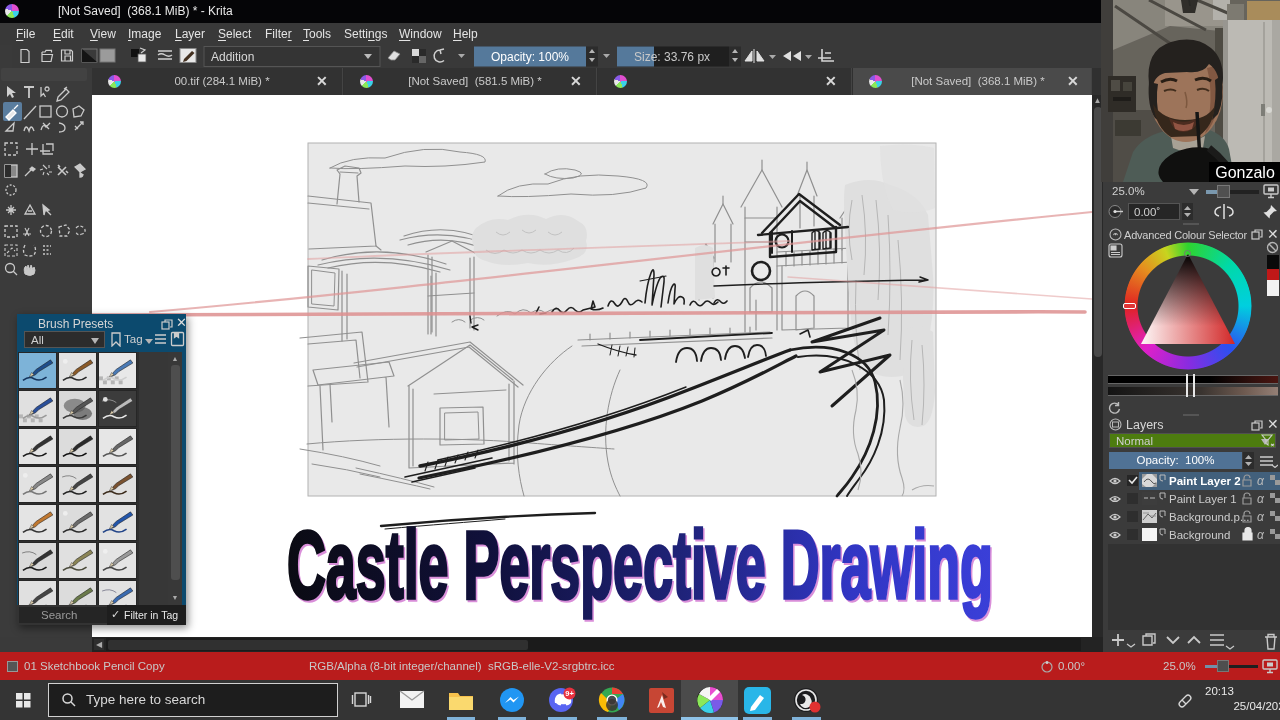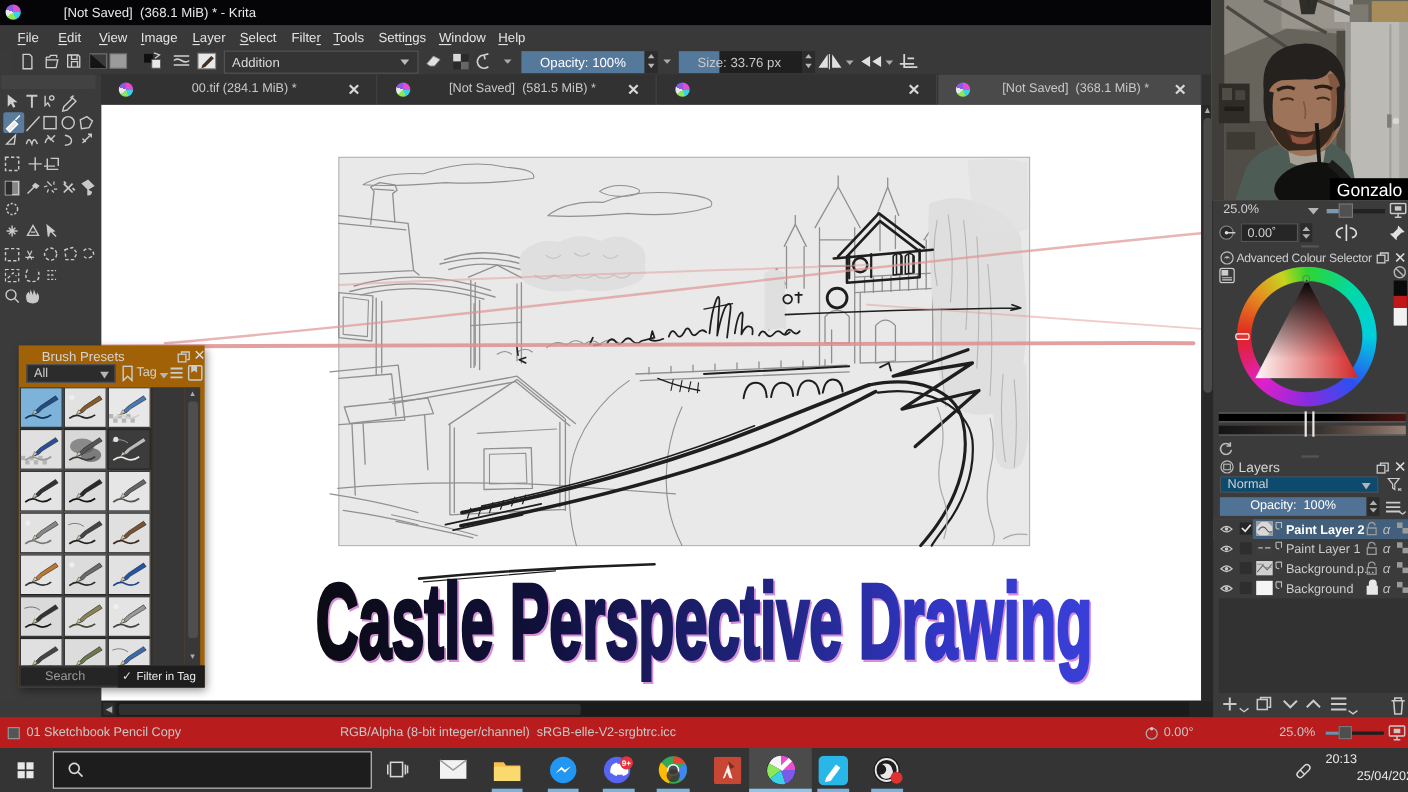--- a/index.html
+++ b/index.html
@@ -34,21 +34,21 @@
   
   #rightpanel { left:1103px; top:182px; width:177px; height:470px; background:#3b3b3b; }
   
   #webcam { left:1101px; top:0; width:179px; height:182px; background:#7a766e; overflow:hidden; }
   
   #statusbar { left:0; top:652px; width:1280px; height:28px; background:#b91c1c; color:#c8c8c8;
     font-size:11.5px; line-height:28px; }
   
   #taskbar { left:0; top:680px; width:1280px; height:40px; background:#343434; }
   
-  #brushpanel { left:17px; top:314px; width:169px; height:311px; background:#a16207;
+  #brushpanel { left:17px; top:314px; width:169px; height:311px; background:#0c4a6e;
     color:#d0d0d0; }
 </style>
 </head>
 <body>
 <div id="stage">
 
   <div id="canvas" class="abs">
   <svg width="1000" height="542" viewBox="0 0 1000 542">
   <defs>
     <linearGradient id="tg" x1="0" y1="0" x2="1" y2="0">
@@ -463,21 +463,21 @@
         <circle cx="6.5" cy="6.5" r="5.5" fill="none" stroke="#bbb" stroke-width="1.1"></circle>
         <rect x="3.5" y="4" width="6" height="5" fill="none" stroke="#bbb" stroke-width="1"></rect>
       </svg>
     <span class="abs" style="left:23px;top:236px;font-size:12.5px;color:#d5d5d5">Layers</span>
     <svg class="abs" style="left:148px;top:238px" width="12" height="11" viewBox="0 0 12 11" fill="none" stroke="#ccc" stroke-width="1.2">
         <rect x="1" y="3" width="7" height="7"></rect>
         <path d="M4,3 v-2 h7 v7 h-2"></path>
       </svg>
     <span class="abs" style="left:164px;top:234px;font-size:14px;color:#ddd">✕</span>
 
-    <div class="abs" style="left:6px;top:251px;width:144px;height:15px;background:#0c4a6e;border:1px solid #505050;line-height:15px"><span style="margin-left:6px">Normal</span>
+    <div class="abs" style="left:6px;top:251px;width:167px;height:15px;background:#4d7c0f;border:1px solid #505050;line-height:15px"><span style="margin-left:6px">Normal</span>
       <div class="abs" style="right:6px;top:5px;width:0;height:0;border:4.5px solid transparent;border-top:6px solid #b5b5b5"></div>
     </div>
     <svg class="abs" style="left:157px;top:251px" width="16" height="15" viewBox="0 0 16 15" fill="none" stroke="#ccc" stroke-width="1.2">
         <path d="M2,2 h10 l-4,5 v5 l-2,-1.5 v-3.5z M11,11 l3,2 m0,-2 l-3,2" stroke-width="1.1"></path>
       </svg>
 
     <div class="abs" style="left:6px;top:270px;width:133px;height:17px;background:#507295;color:#fff;line-height:17px;text-align:center">Opacity:&nbsp; 100%</div>
     <div class="abs" style="left:140px;top:270px;width:11px;height:17px;background:#2c2c2c"></div>
     <svg class="abs" style="left:140px;top:270px" width="11" height="17" viewBox="0 0 11 17">
         <path d="M2,7 l3.5,-4 l3.5,4z M2,10 l3.5,4 l3.5,-4z" fill="#b0b0b0"></path>
@@ -833,20 +833,21 @@
           <rect x="16" y="9" width="6.5" height="6.5"></rect>
           <rect x="8" y="17" width="6.5" height="6.5"></rect>
           <rect x="16" y="17" width="6.5" height="6.5"></rect>
         </g>
     </svg>
     <div class="abs" style="left:48px;top:3px;width:290px;height:34px;background:#1d1d1d;border:1.5px solid #d0d0d0">
       <svg width="16" height="16" viewBox="0 0 16 16" class="abs" style="left:12px;top:8px">
           <circle cx="6.5" cy="6.5" r="4.5" fill="none" stroke="#d8d8d8" stroke-width="1.5"></circle>
           <path d="M10,10 l4,4" stroke="#d8d8d8" stroke-width="1.5"></path>
         </svg>
+      <span class="abs" style="left:37px;top:0;line-height:31px;font-size:13.5px;color:#d8d8d8">Type here to search</span>
     </div>
 
     <svg width="22" height="22" viewBox="0 0 22 22" class="abs" style="left:351px;top:9px" fill="none" stroke="#d8d8d8" stroke-width="1.4">
       <rect x="4" y="4" width="11" height="13"></rect>
         <path d="M1.5,6 v9 M17.5,6 v9 M19.5,7 v7"></path>
     </svg>
 
     <svg width="26" height="20" viewBox="0 0 26 20" class="abs" style="left:399px;top:10px">
         <rect x="1" y="1" width="24" height="17" fill="#f2f2f2"></rect>
         <path d="M1,1 l12,9 l12,-9" fill="none" stroke="#999" stroke-width="1.3"></path>

